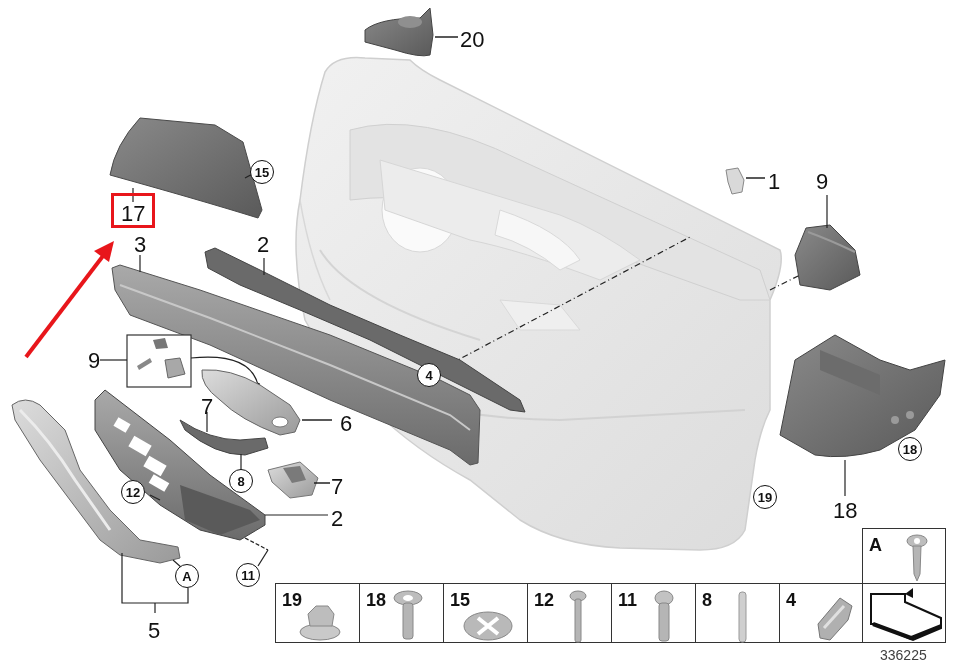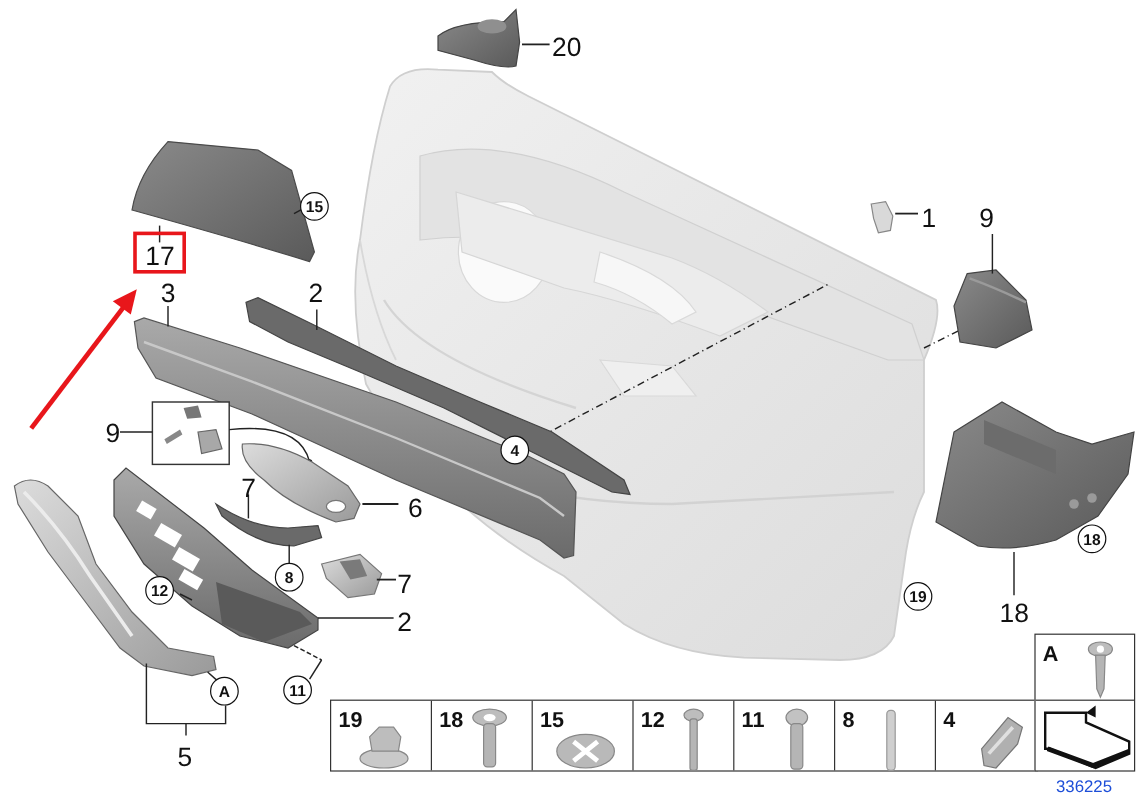--- a/index.html
+++ b/index.html
@@ -9,21 +9,21 @@
   .circ { position:absolute; width:24px; height:24px; border:1.6px solid #111; border-radius:50%; background:#fff; box-sizing:border-box; font-weight:bold; font-size:13px; color:#111; display:flex; align-items:center; justify-content:center; font-family:"Liberation Sans", sans-serif; }
   .hl-box { position:absolute; border:3px solid #e8161b; box-sizing:border-box; }
   .legend { position:absolute; left:275px; top:583px; height:60px; display:flex; border:1.2px solid #333; box-sizing:border-box; background:#fff; }
   .cell { position:relative; width:84px; height:100%; border-right:1.2px solid #333; box-sizing:border-box; }
   .cell:last-child { border-right:none; }
   .cell .num { position:absolute; left:6px; top:6px; font-weight:bold; font-size:18px; color:#111; }
   .cell svg { position:absolute; left:0; top:0; }
   .side-box { position:absolute; left:862px; top:528px; width:84px; height:115px; border:1.2px solid #333; box-sizing:border-box; background:#fff; }
   .side-box .top { position:absolute; left:0; top:0; width:100%; height:55px; border-bottom:1.2px solid #333; box-sizing:border-box; }
   .side-box .top .num { position:absolute; left:6px; top:6px; font-weight:bold; font-size:18px; color:#111; }
-  .catalog { position:absolute; left:880px; top:647px; font-size:14px; color:#1d4ed8; font-family:"Liberation Sans", sans-serif; }
+  .catalog { position:absolute; left:880px; top:647px; font-size:14px; color:#404040; font-family:"Liberation Sans", sans-serif; }
 </style>
 </head>
 <body>
 
 <div id="stage">
 <svg width="954" height="667" viewBox="0 0 954 667" xmlns="http://www.w3.org/2000/svg" style="position:absolute;left:0;top:0">
   <defs>
     <linearGradient id="panelG" x1="0" y1="0" x2="1" y2="1">
       <stop offset="0" stop-color="#f1f1f1"></stop>
           <stop offset="1" stop-color="#dcdcdc"></stop>

